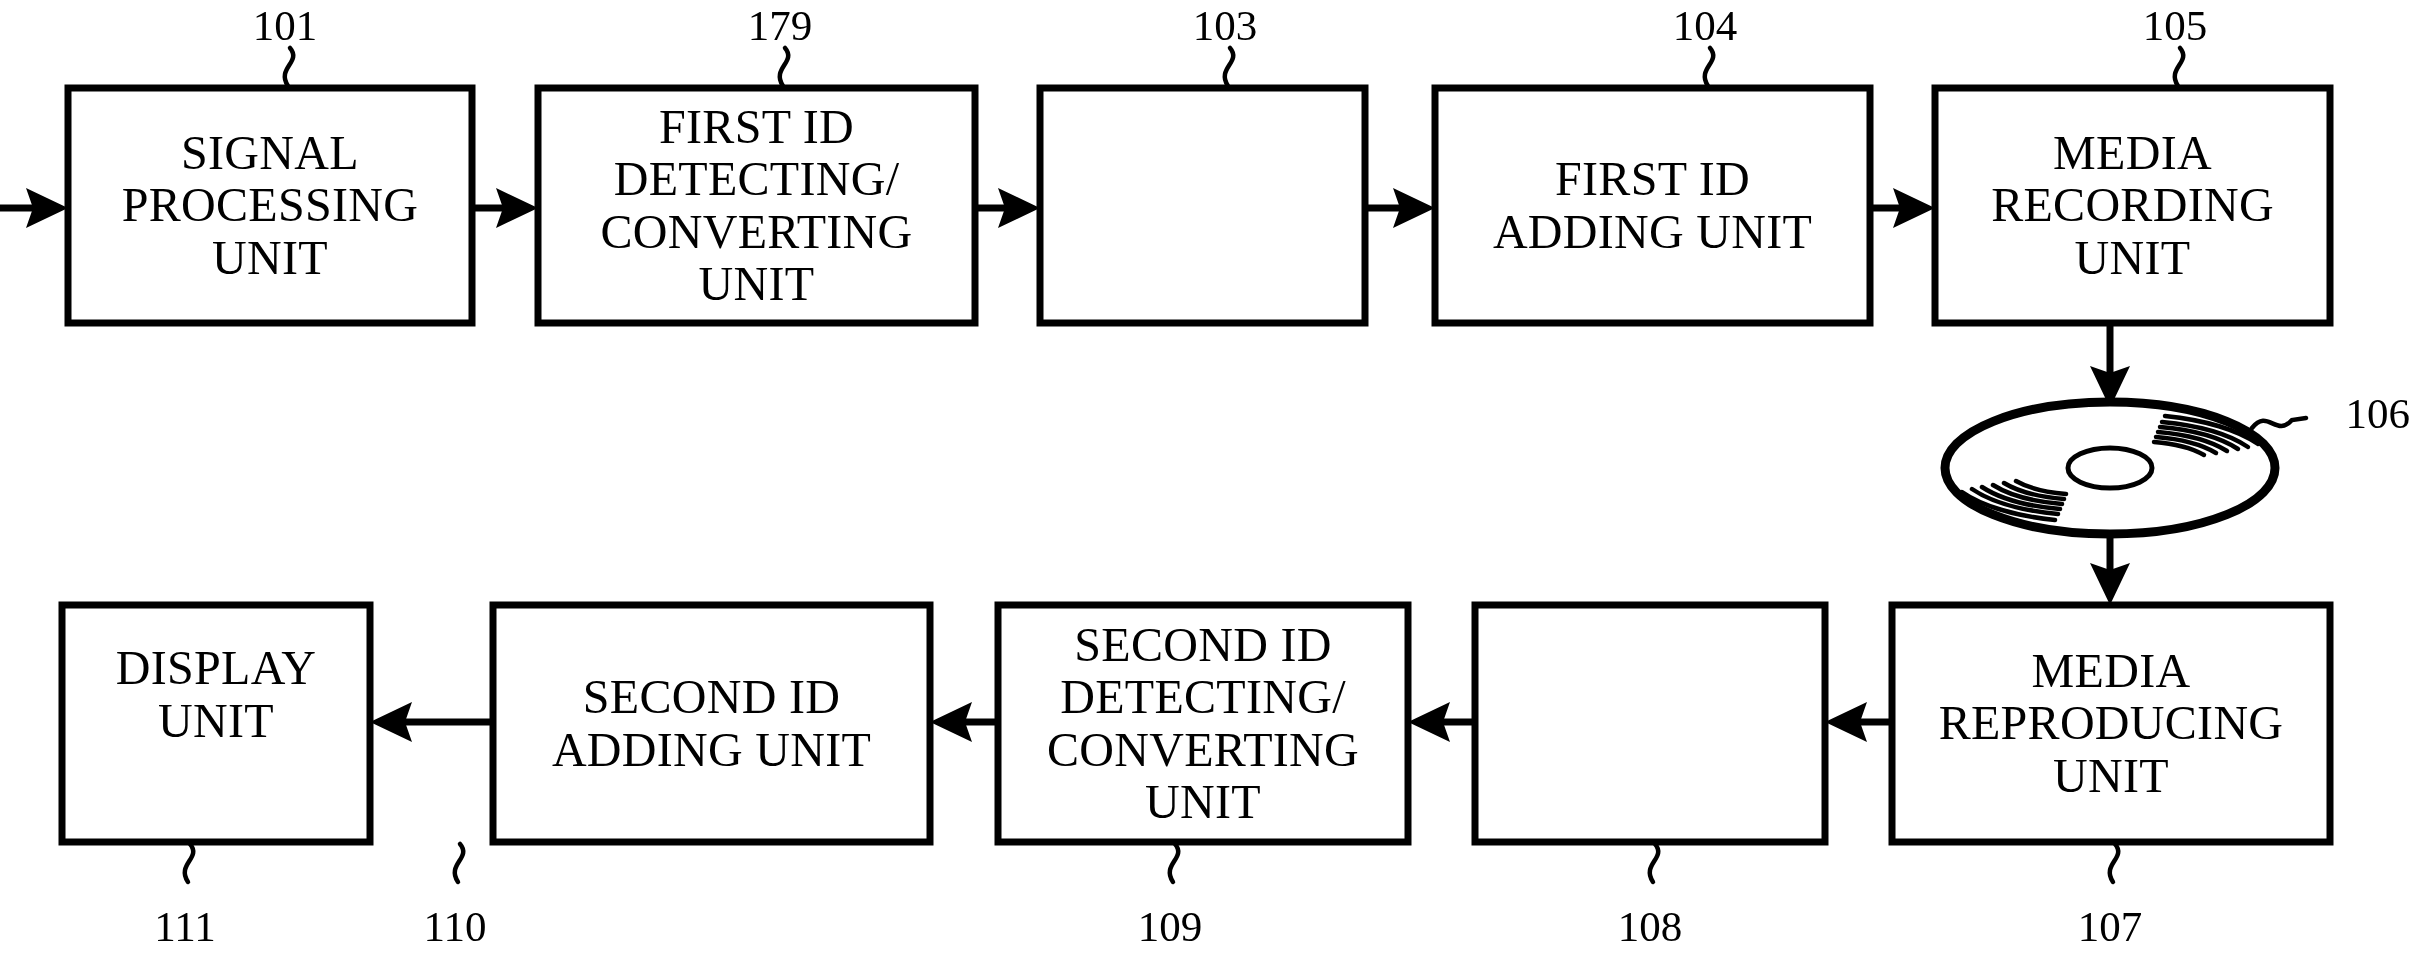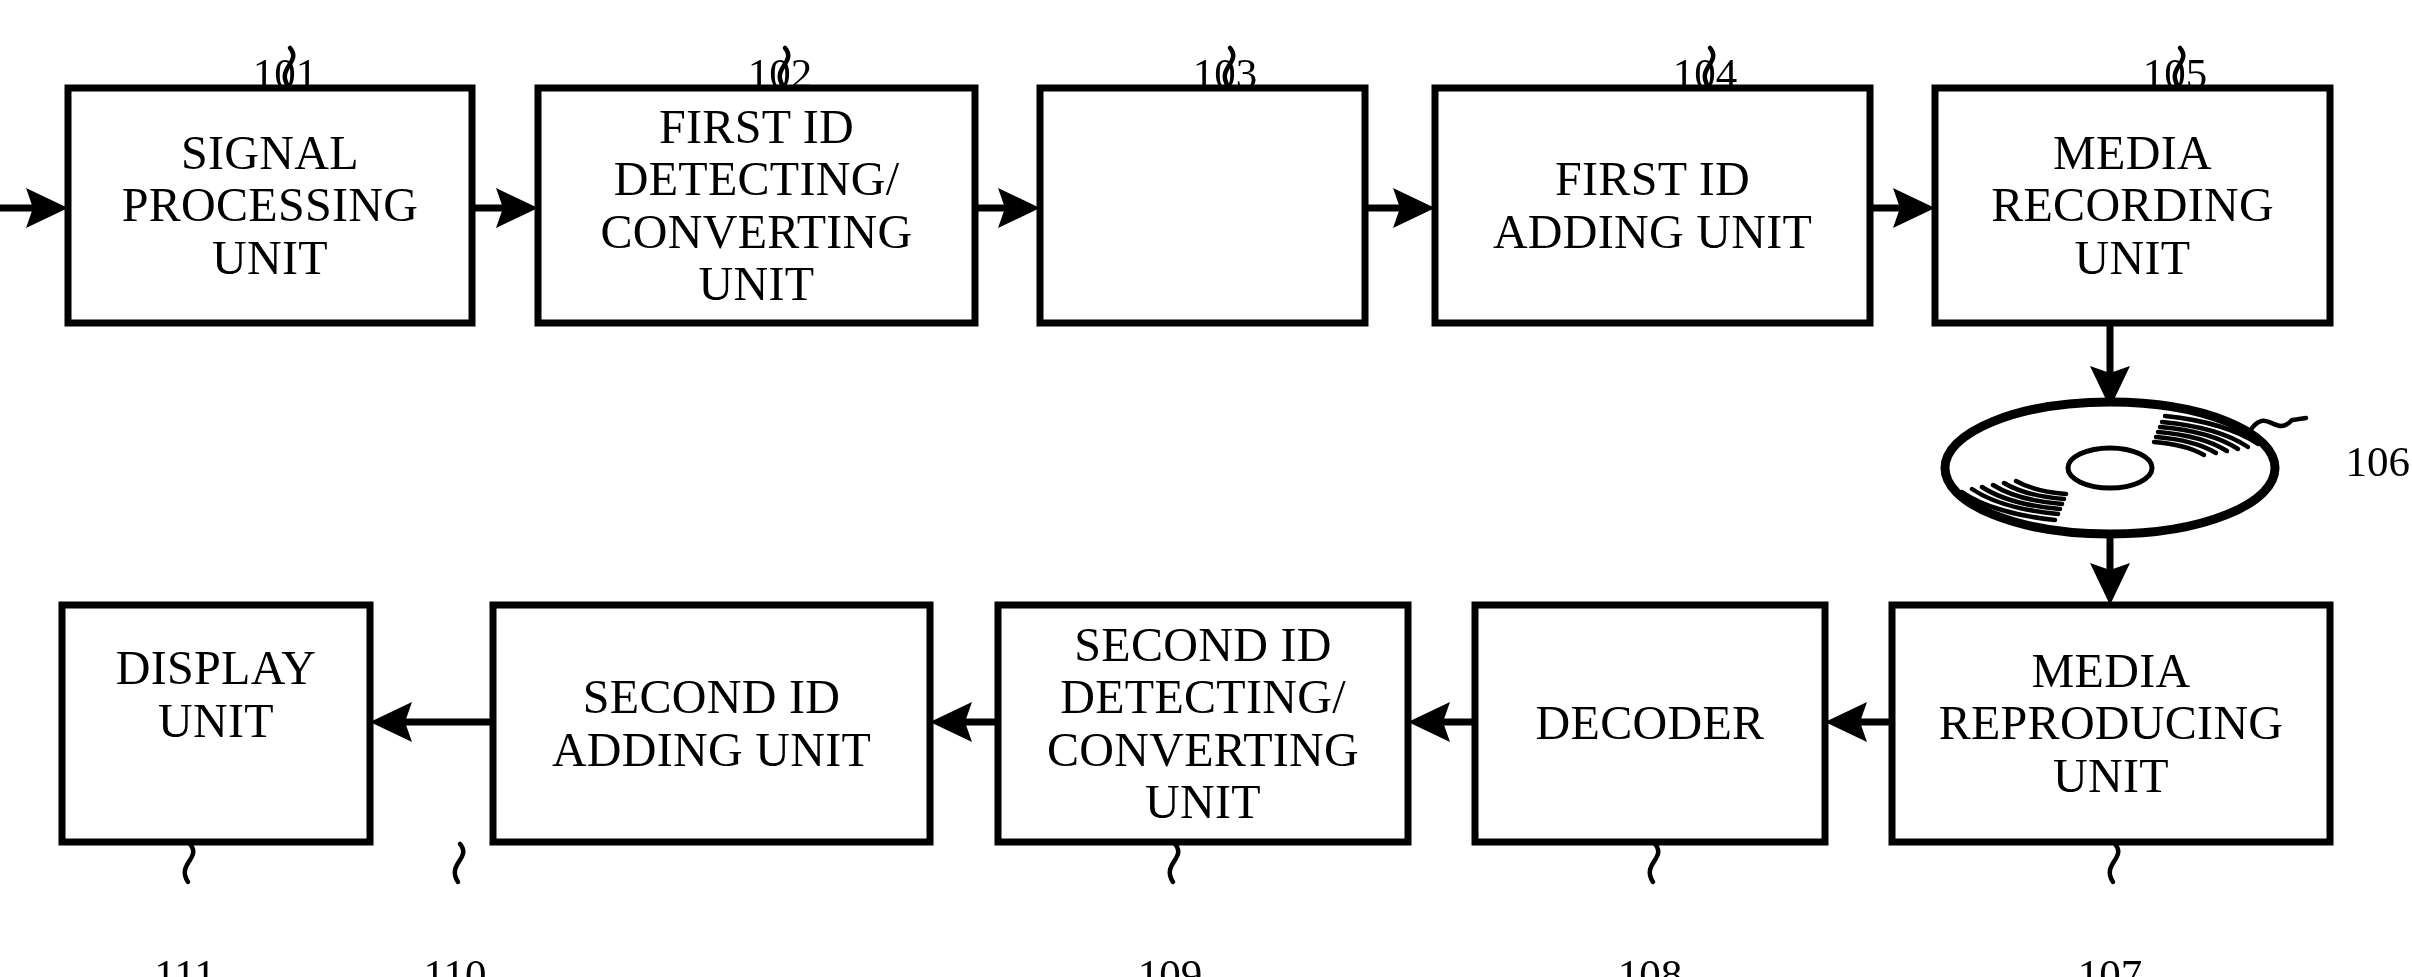--- a/index.html
+++ b/index.html
@@ -72,21 +72,20 @@
     letter-spacing: 0.3px;
     white-space: pre-line;
     pointer-events: none;
   }
   .ref-num {
     position: absolute;
     font-size: 43px;
     line-height: 1;
     text-align: center;
     white-space: nowrap;
-    margin-top: 48px;
   }
 </style>
 </head>
 <body>
 
 <div id="figure-root">
 
   <svg id="figure-svg" viewBox="0 0 2412 977">
 
     <rect class="box-rect" x="68" y="88" width="404" height="235"></rect>
@@ -197,27 +196,26 @@
 UNIT</div>
 
   <div class="box-label" style="left:62px; top:576px; width:308px; height:237px;text-align:center;">DISPLAY
 UNIT</div>
   <div class="box-label" style="left:493px; top:605px; width:437px; height:237px;">SECOND ID
 ADDING UNIT</div>
   <div class="box-label" style="left:998px; top:605px; width:410px; height:237px;">SECOND ID
 DETECTING/
 CONVERTING
 UNIT</div>
-  <div class="box-label" style="left:1475px; top:605px; width:350px; height:237px;">DECODER</div>
   <div class="box-label" style="left:1892px; top:605px; width:438px; height:237px;">MEDIA
 REPRODUCING
 UNIT</div>
 
   <div class="ref-num" style="left:235px; top:4px; width:100px;">101</div>
-  <div class="ref-num" style="left:730px; top:4px; width:100px;">102</div>
+  <div class="ref-num" style="left:730px; top:4px; width:100px;">179</div>
   <div class="ref-num" style="left:1175px; top:4px; width:100px;">103</div>
   <div class="ref-num" style="left:1655px; top:4px; width:100px;">104</div>
   <div class="ref-num" style="left:2125px; top:4px; width:100px;">105</div>
 
   <div class="ref-num" style="left:2300px; top:392px; width:110px; text-align:right;">106</div>
 
   <div class="ref-num" style="left:135px; top:905px; width:100px;">111</div>
   <div class="ref-num" style="left:405px; top:905px; width:100px;">110</div>
   <div class="ref-num" style="left:1120px; top:905px; width:100px;">109</div>
   <div class="ref-num" style="left:1600px; top:905px; width:100px;">108</div>

